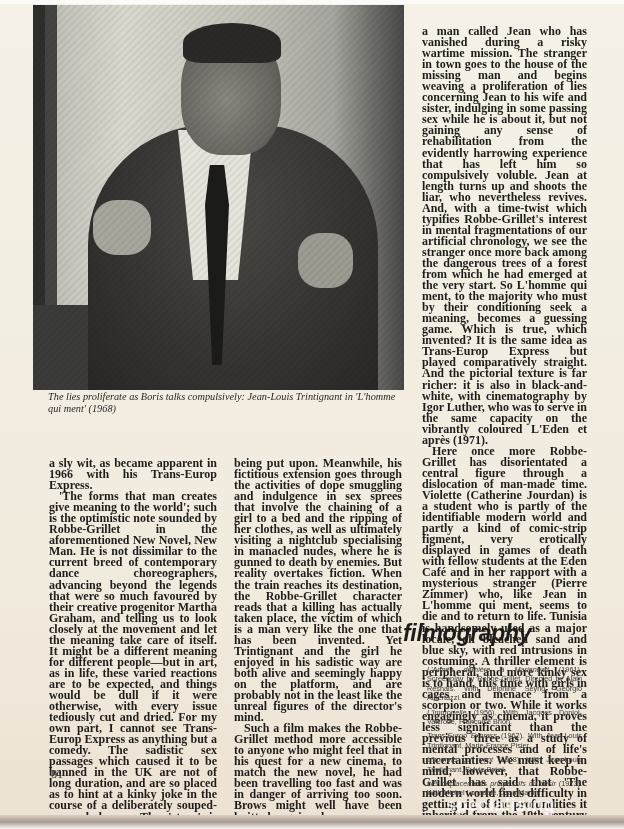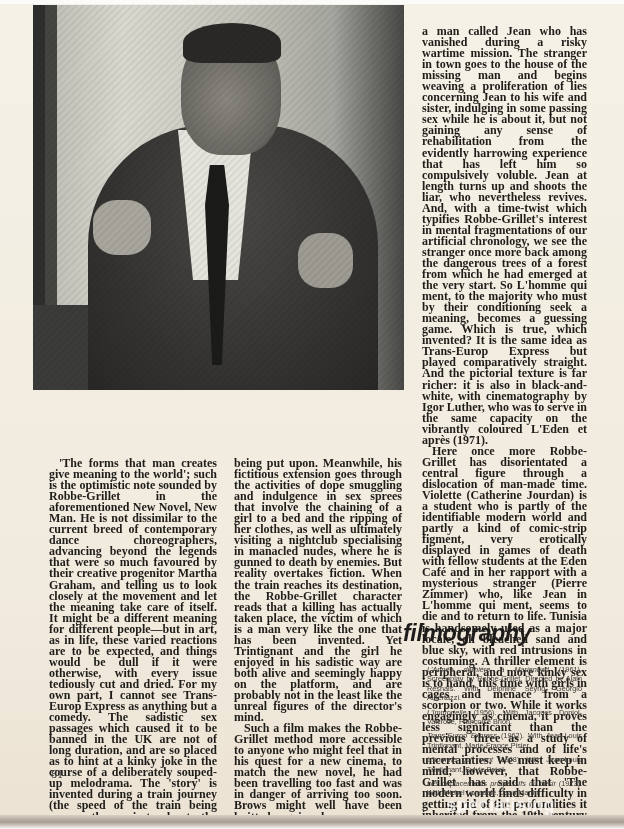--- a/index.html
+++ b/index.html
@@ -47,22 +47,24 @@
     <div class="jacket"></div>
     <div class="shirt"></div>
     <div class="tie"></div>
     <div class="head"></div>
     <div class="hair"></div>
     <div class="hand-l"></div>
     <div class="hand-r"></div>
     <div class="shade"></div>
   </div>
 
+  <div class="caption">The lies proliferate as Boris talks compulsively: Jean-Louis Trintignant in 'L'homme qui ment' (1968)</div>
 
   <div class="col col1">
+    <p>a sly wit, as became apparent in 1966 with his Trans-Europ Express.</p>
     <p class="ind">'The forms that man creates give meaning to the world'; such is the optimistic note sounded by Robbe-Grillet in the aforementioned New Novel, New Man. He is not dissimilar to the current breed of contemporary dance choreographers, advancing beyond the legends that were so much favoured by their creative progenitor Martha Graham, and telling us to look closely at the movement and let the meaning take care of itself. It might be a different meaning for different people—but in art, as in life, these varied reactions are to be expected, and things would be dull if it were otherwise, with every issue tediously cut and dried. For my own part, I cannot see Trans-Europ Express as anything but a comedy. The sadistic sex passages which caused it to be banned in the UK are not of long duration, and are so placed as to hint at a kinky joke in the course of a deliberately souped-up melodrama. The 'story' is invented during a train journey (the speed of the train being apparently a jest about the express locomotive as a sex symbol). 'The forms that man creates' are devised by a film director, played by Robbe-Grillet himself. As he travels from Paris to Antwerp, he dreams up a thriller which is woven around a stranger aboard the same train (Jean-Louis Trintignant). The real person is given to staring directly into the camera lens with indignation, as if he realises he is</p>
   </div>
 
   <div class="col col2">
     <p>being put upon. Meanwhile, his fictitious extension goes through the activities of dope smuggling and indulgence in sex sprees that involve the chaining of a girl to a bed and the ripping of her clothes, as well as ultimately visiting a nightclub specialising in manacled nudes, where he is gunned to death by enemies. But reality overtakes fiction. When the train reaches its destination, the Robbe-Grillet character reads that a killing has actually taken place, the victim of which is a man very like the one that has been invented. Yet Trintignant and the girl he enjoyed in his sadistic way are both alive and seemingly happy on the platform, and are probably not in the least like the unreal figures of the director's mind.</p>
     <p class="ind">Such a film makes the Robbe-Grillet method more accessible to anyone who might feel that in his quest for a new cinema, to match the new novel, he had been travelling too fast and was in danger of arriving too soon. Brows might well have been knitted again, however, upon contemplation of L'homme qui ment (1968). This film is so way-out that we could have been denied a sight of it altogether in the UK were it not for the adventurous spirit of the National Film Theatre—rewarded for its efforts by a packed if puzzled house. Clearly it is no joke this time, as Trintignant, in a powerfully atmospheric scene near the beginning, sits in a tavern where gossip is muted and faces are suspicious, and the talk is of</p>
   </div>
 
   <div class="col col3">
     <p>a man called Jean who has vanished during a risky wartime mission. The stranger in town goes to the house of the missing man and begins weaving a proliferation of lies concerning Jean to his wife and sister, indulging in some passing sex while he is about it, but not gaining any sense of rehabilitation from the evidently harrowing experience that has left him so compulsively voluble. Jean at length turns up and shoots the liar, who nevertheless revives. And, with a time-twist which typifies Robbe-Grillet's interest in mental fragmentations of our artificial chronology, we see the stranger once more back among the dangerous trees of a forest from which he had emerged at the very start. So L'homme qui ment, to the majority who must by their conditioning seek a meaning, becomes a guessing game. Which is true, which invented? It is the same idea as Trans-Europ Express but played comparatively straight. And the pictorial texture is far richer: it is also in black-and-white, with cinematography by Igor Luther, who was to serve in the same capacity on the vibrantly coloured L'Eden et après (1971).</p>

